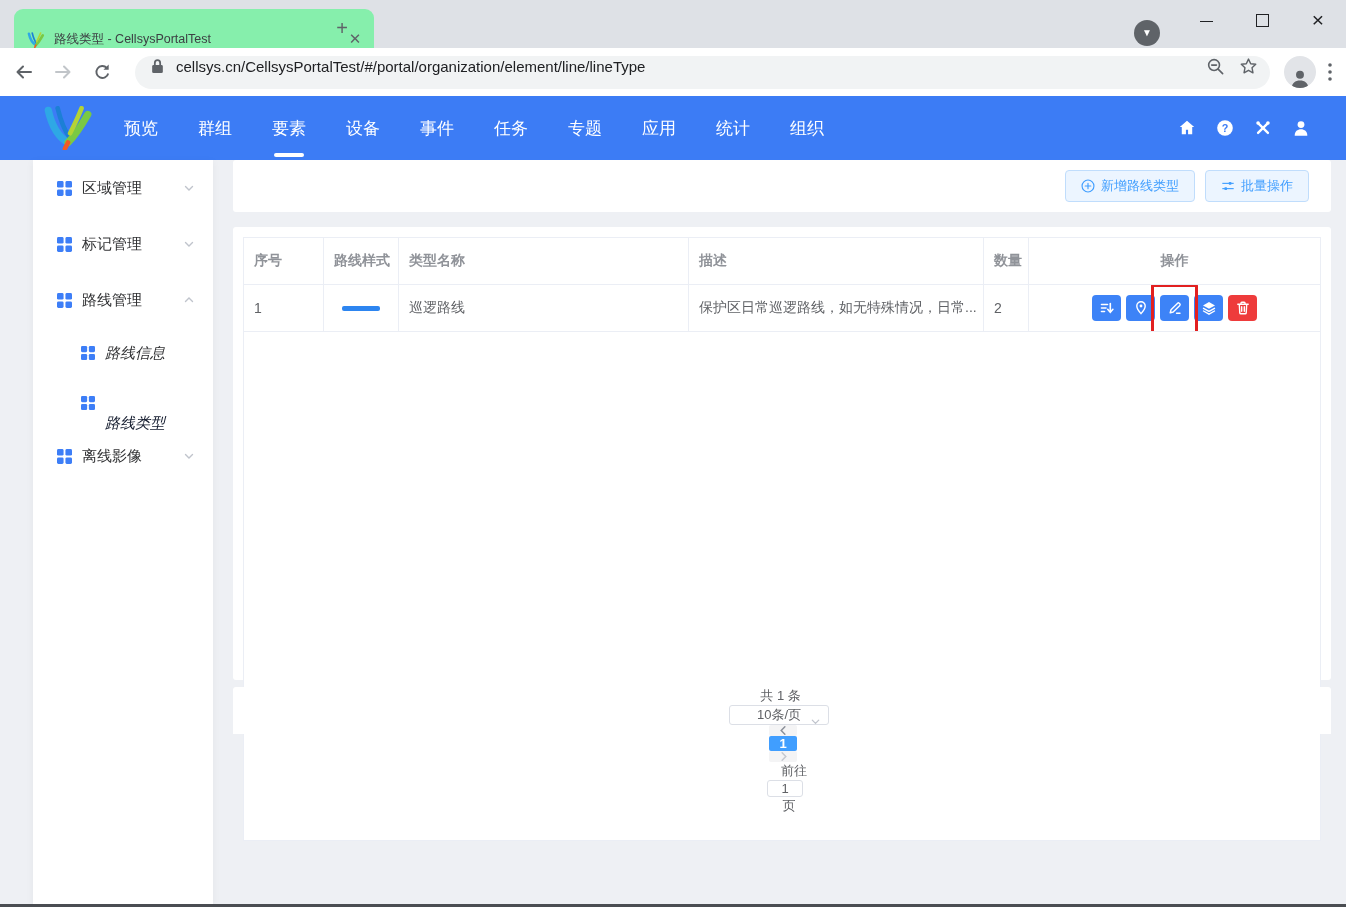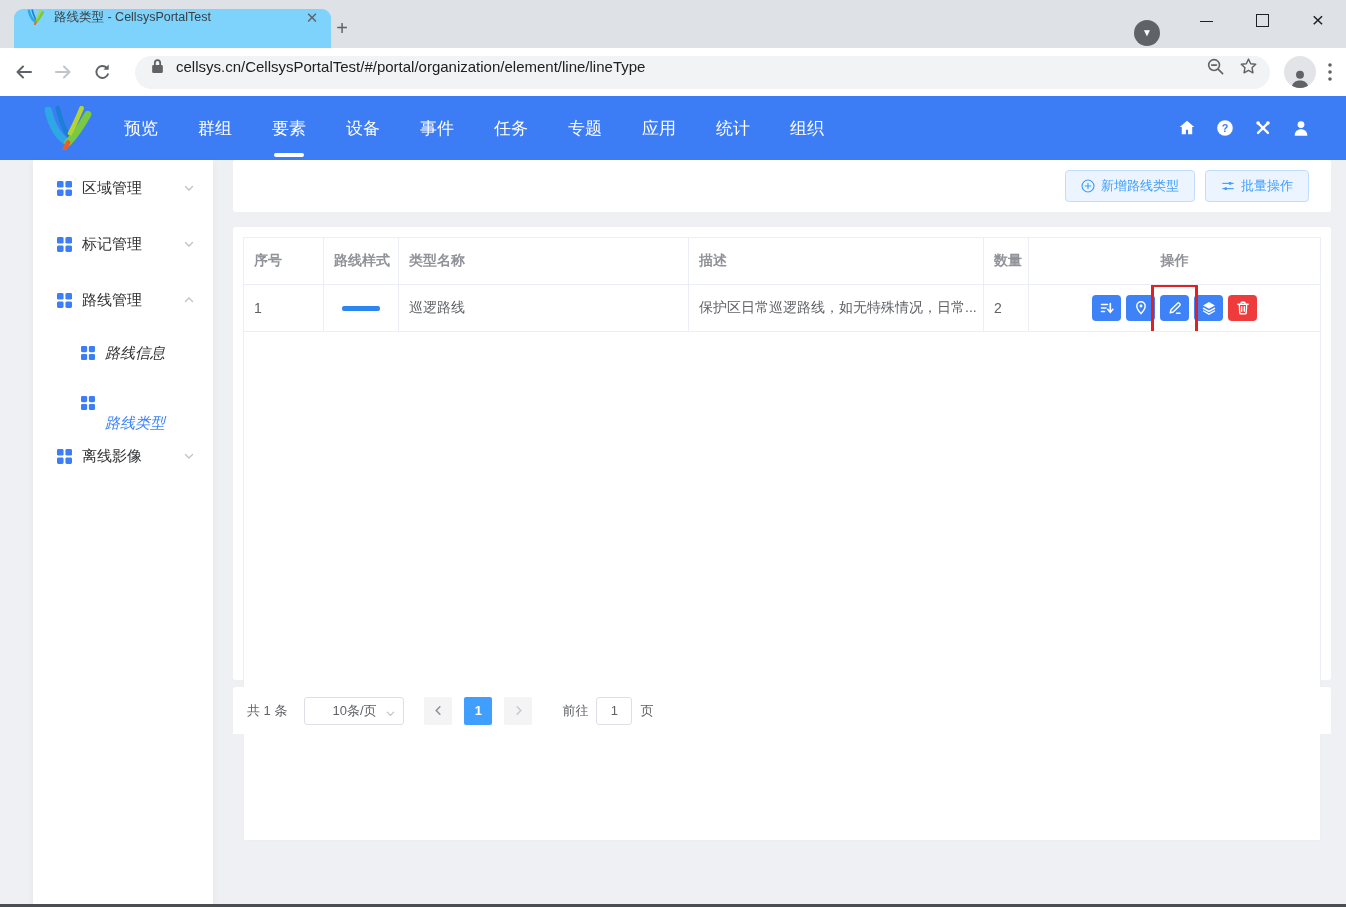--- a/index.html
+++ b/index.html
@@ -2,21 +2,21 @@
 <html><head>
 <meta charset="utf-8">
 <style>
   * { margin:0; padding:0; box-sizing:border-box; }
   html,body { width:1346px; height:907px; overflow:hidden; }
   body { font-family:"Liberation Sans","DejaVu Sans",sans-serif; }
   .window { position:relative; width:1346px; height:907px; background:#eef0f4; overflow:hidden; border-bottom:3px solid #4a4d52; }
 
   
   .tabstrip { position:absolute; left:0; top:0; width:1346px; height:48px; background:#dee1e6; }
-  .tab { position:absolute; left:14px; top:9px; width:317px; height:39px; background:#7dd3fc; border-radius:9px 9px 0 0; display:flex; align-items:flex-start; padding:0 10px 0 12px; }
+  .tab { position:absolute; left:14px; top:9px; width:360px; height:39px; background:#86efac; border-radius:9px 9px 0 0; display:flex; align-items:flex-end; padding:0 10px 0 12px; }
   .tab-title { font-size:12.5px; color:#3c4043; flex:1; white-space:nowrap; overflow:hidden; margin-left:9px; }
   .tab-close { font-size:15px; color:#5f6368; width:18px; height:18px; line-height:17px; text-align:center; border-radius:50%; }
   .newtab { position:absolute; left:330px; top:17px; width:24px; height:24px; color:#5f6368; font-size:20px; line-height:22px; text-align:center; }
   .downloads { position:absolute; left:1134px; top:20px; width:26px; height:26px; border-radius:50%; background:#5f6368; color:#fff; font-size:10px; text-align:center; line-height:26px; }
   .winbtns { position:absolute; right:0; top:0; height:40px; display:flex; }
   .winbtn { width:56px; height:40px; display:flex; align-items:center; justify-content:center; color:#202124; }
   .wb-min { width:13px; height:0; border-top:1.6px solid #202124; margin-top:2px;}
   .wb-max { width:13px; height:13px; border:1.6px solid #202124; }
   .wb-close { font-size:21px; font-weight:300; }
 
@@ -35,41 +35,41 @@
   .nav-item { position:relative; color:#fff; font-size:17px; white-space:nowrap; padding:4px 0; }
   .nav-item.active::after { content:""; position:absolute; left:50%; transform:translateX(-50%); bottom:-13px; width:30px; height:4px; background:#fff; border-radius:2px; }
   .nav-icons { margin-left:auto; margin-right:36px; display:flex; gap:20px; align-items:center; }
   .nav-icons > span { display:flex; align-items:center; }
 
   
   .sidebar { position:absolute; left:33px; top:160px; width:180px; height:744px; background:#fff; box-shadow:0 2px 8px rgba(0,0,0,0.05); display:flex; flex-direction:column; }
   .side-item { display:flex; align-items:center; height:56px; padding:0 18px 0 24px; font-size:15px; color:#303133;text-align:right; }
   .side-item.sub { height:50px; padding-left:48px;font-style:italic; }
   .side-item .lbl { margin-left:10px; }
-  .side-item.active .lbl { color:#3b82f6;margin-top:40px; }
+  .side-item.active .lbl { color:#0f172a;margin-top:40px; }
   .side-item .chev { margin-left:auto; display:flex; }
 
   .content { position:absolute; left:233px; top:160px; width:1098px; }
   .card { background:#fff; border-radius:3px; }
   .toolbar-card { height:52px; display:flex; align-items:center; justify-content:flex-end; padding-right:22px; gap:10px; margin-bottom:15px; }
   .btn-plain { display:flex; align-items:center; gap:6px; height:32px; padding:0 15px; background:#ecf5ff; border:1px solid #c0ddfc; border-radius:4px; color:#409eff; font-size:13px; }
   .table-card { height:453px; padding:10px; margin-bottom:7px; }
   .table-box { border:1px solid #ebeef5; height:604px; background:#fff; }
   .trow { display:grid; grid-template-columns:80px 75px 290px 295px 45px 1fr; height:47px; border-bottom:1px solid #ebeef5; }
   .tcell { display:flex; align-items:center; padding-left:10px; font-size:14px; color:#606266; border-right:1px solid #ebeef5; overflow:hidden; white-space:nowrap; }
   .tcell:last-child { border-right:none; }
   .thead .tcell { color:#909399; font-weight:600; }
   .tcell.center { justify-content:center; padding-left:0; }
   .line-sample { width:38px; height:5px; background:#2d85f0; border-radius:2px; }
   .actions { display:flex; gap:5px; align-items:center; justify-content:center; }
   .abtn { width:29px; height:26px; border-radius:4px; background:#3d83f7; display:flex; align-items:center; justify-content:center; }
   .abtn.danger { background:#ee3b3b; }
   .ann-wrap { position:relative; display:flex; }
   .annotation { position:absolute; left:-9px; top:-11px; width:47px; height:50px; border:3px solid #e22020; border-radius:2px; pointer-events:none; }
-  .pagination-card { height:47px; display:flex; align-items:center; padding-left:14px; font-size:13px; color:#606266; border-radius:3px 3px 0 0; }
+  .pagination-card { height:47px; display:flex; align-items:center; padding-left:14px; font-size:13px; color:#606266; border-radius:3px 3px 0 0;flex-direction:column; }
   .pg-total { margin-right:17px; }
   .pg-select { position:relative; width:100px; height:28px; border:1px solid #dcdfe6; border-radius:3px; display:flex; align-items:center; justify-content:center; color:#606266; margin-right:20px; background:#fff; }
   .pg-select .chev { position:absolute; right:7px; top:9px; }
   .pg-btn { width:28px; height:28px; border-radius:2px; background:#f4f4f5; display:flex; align-items:center; justify-content:center; margin-right:12px; }
   .pg-cur { width:28px; height:28px; border-radius:2px; background:#409eff; color:#fff; font-weight:bold; display:flex; align-items:center; justify-content:center; margin-right:12px; }
   .pg-goto { margin-left:18px; margin-right:8px; }
   .pg-input { width:36px; height:28px; border:1px solid #dcdfe6; border-radius:3px; text-align:center; font-size:13px; color:#606266; margin-right:8px; font-family:inherit; }
 </style>
 </head>
 <body>

